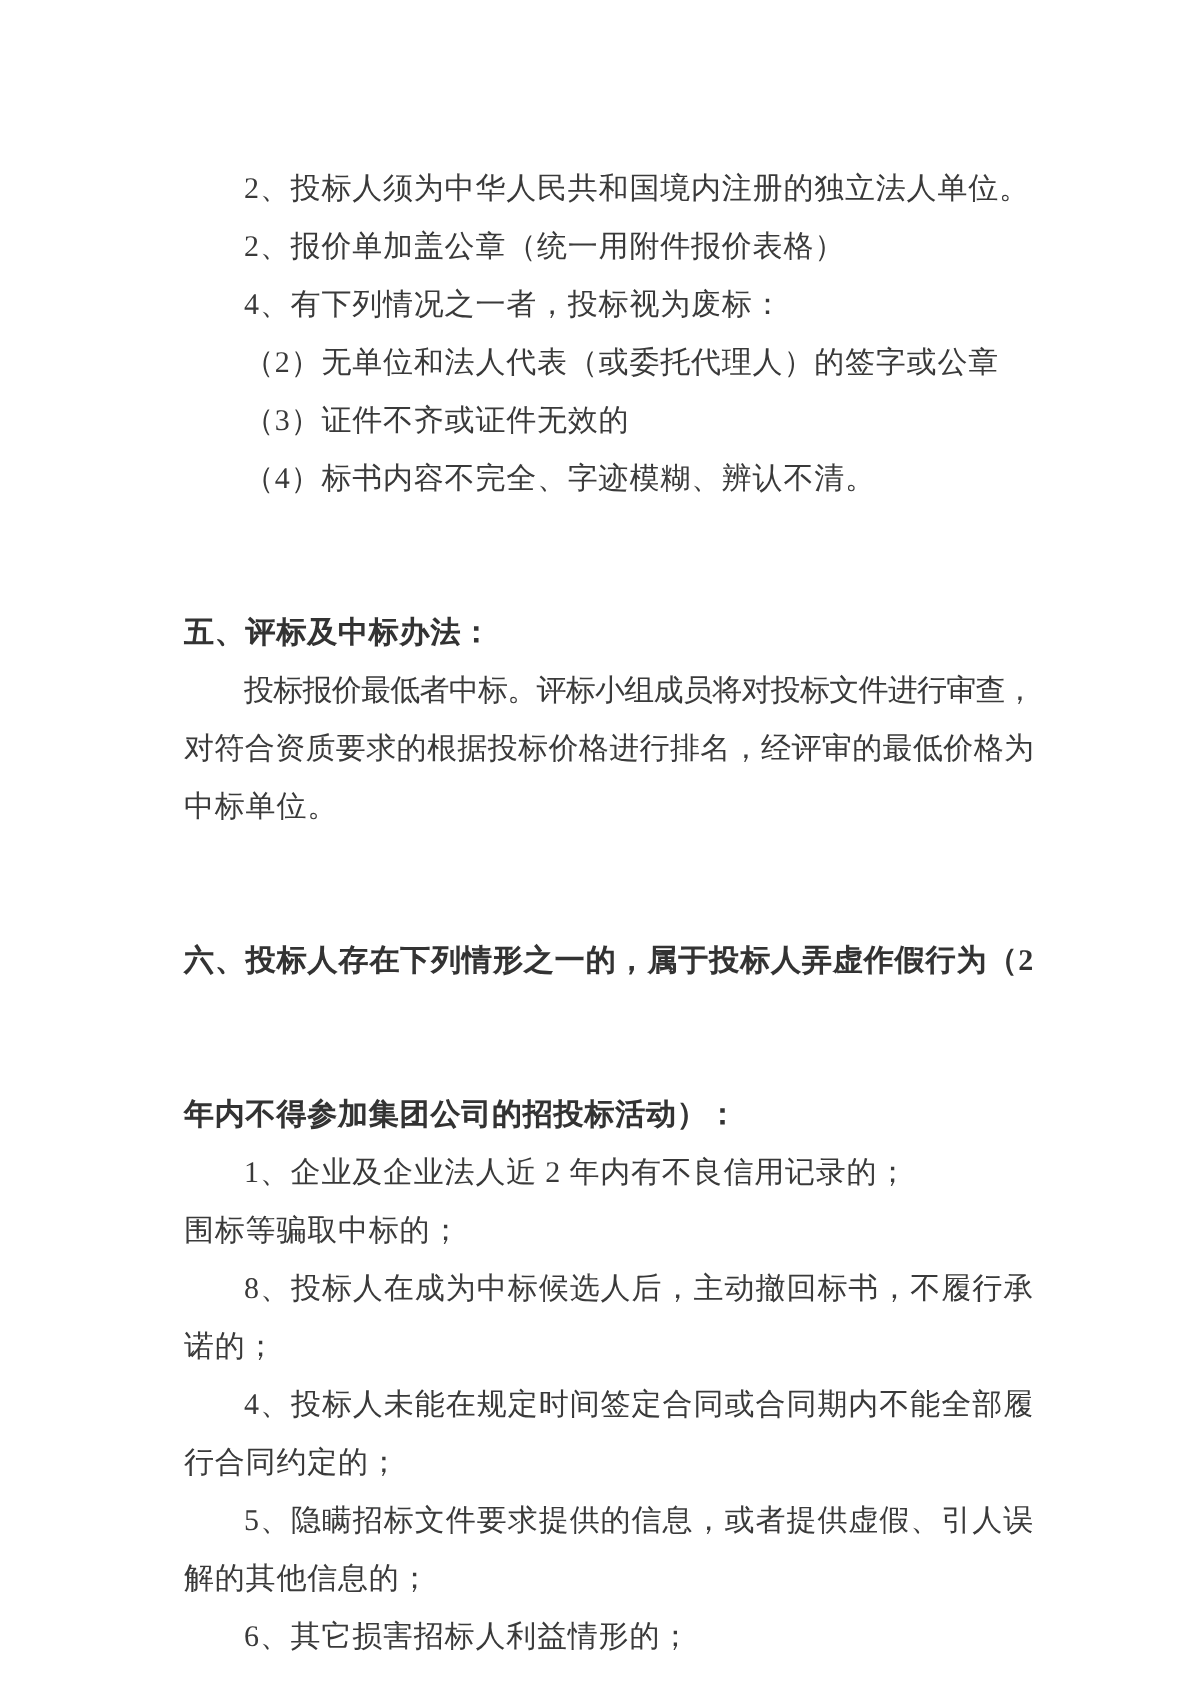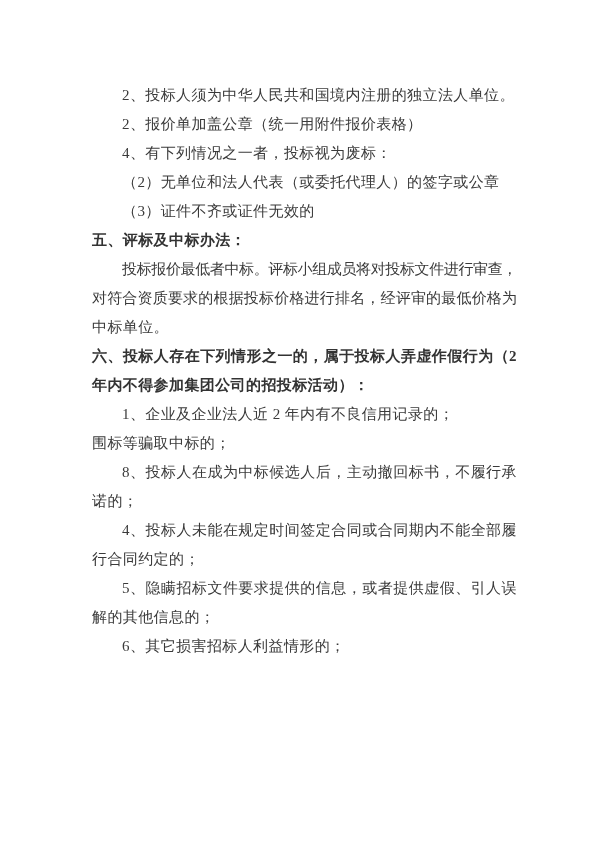--- a/index.html
+++ b/index.html
@@ -29,36 +29,38 @@
     color: #3a3a3a;
     letter-spacing: 0.4px;
     text-align: left;
   }
   .doc-line.indent {
     padding-left: 30px;
   }
   .doc-line.bold {
     font-weight: bold;
     color: #333333;
+    margin-top: 48px;
   }
   .doc-line.justify {
     text-align: justify;
     text-align-last: justify;
   }
 </style>
 </head>
 <body>
 
 <div class="page">
   <div class="doc-body">
       <div class="doc-line indent">2、投标人须为中华人民共和国境内注册的独立法人单位。</div>
       <div class="doc-line indent">2、报价单加盖公章（统一用附件报价表格）</div>
       <div class="doc-line indent">4、有下列情况之一者，投标视为废标：</div>
       <div class="doc-line indent">（2）无单位和法人代表（或委托代理人）的签字或公章</div>
       <div class="doc-line indent">（3）证件不齐或证件无效的</div>
+      <div class="doc-line indent">（4）标书内容不完全、字迹模糊、辨认不清。</div>
       <div class="doc-line bold">五、评标及中标办法：</div>
       <div class="doc-line indent justify" style="letter-spacing: -0.377778px;">投标报价最低者中标。评标小组成员将对投标文件进行审查，</div>
       <div class="doc-line justify" style="letter-spacing: 0.185714px;">对符合资质要求的根据投标价格进行排名，经评审的最低价格为</div>
       <div class="doc-line">中标单位。</div>
       <div class="doc-line bold justify">六、投标人存在下列情形之一的，属于投标人弄虚作假行为（2</div>
       <div class="doc-line bold">年内不得参加集团公司的招投标活动）：</div>
       <div class="doc-line indent">1、企业及企业法人近 2 年内有不良信用记录的；</div>
       <div class="doc-line">围标等骗取中标的；</div>
       <div class="doc-line indent justify">8、投标人在成为中标候选人后，主动撤回标书，不履行承</div>
       <div class="doc-line">诺的；</div>

